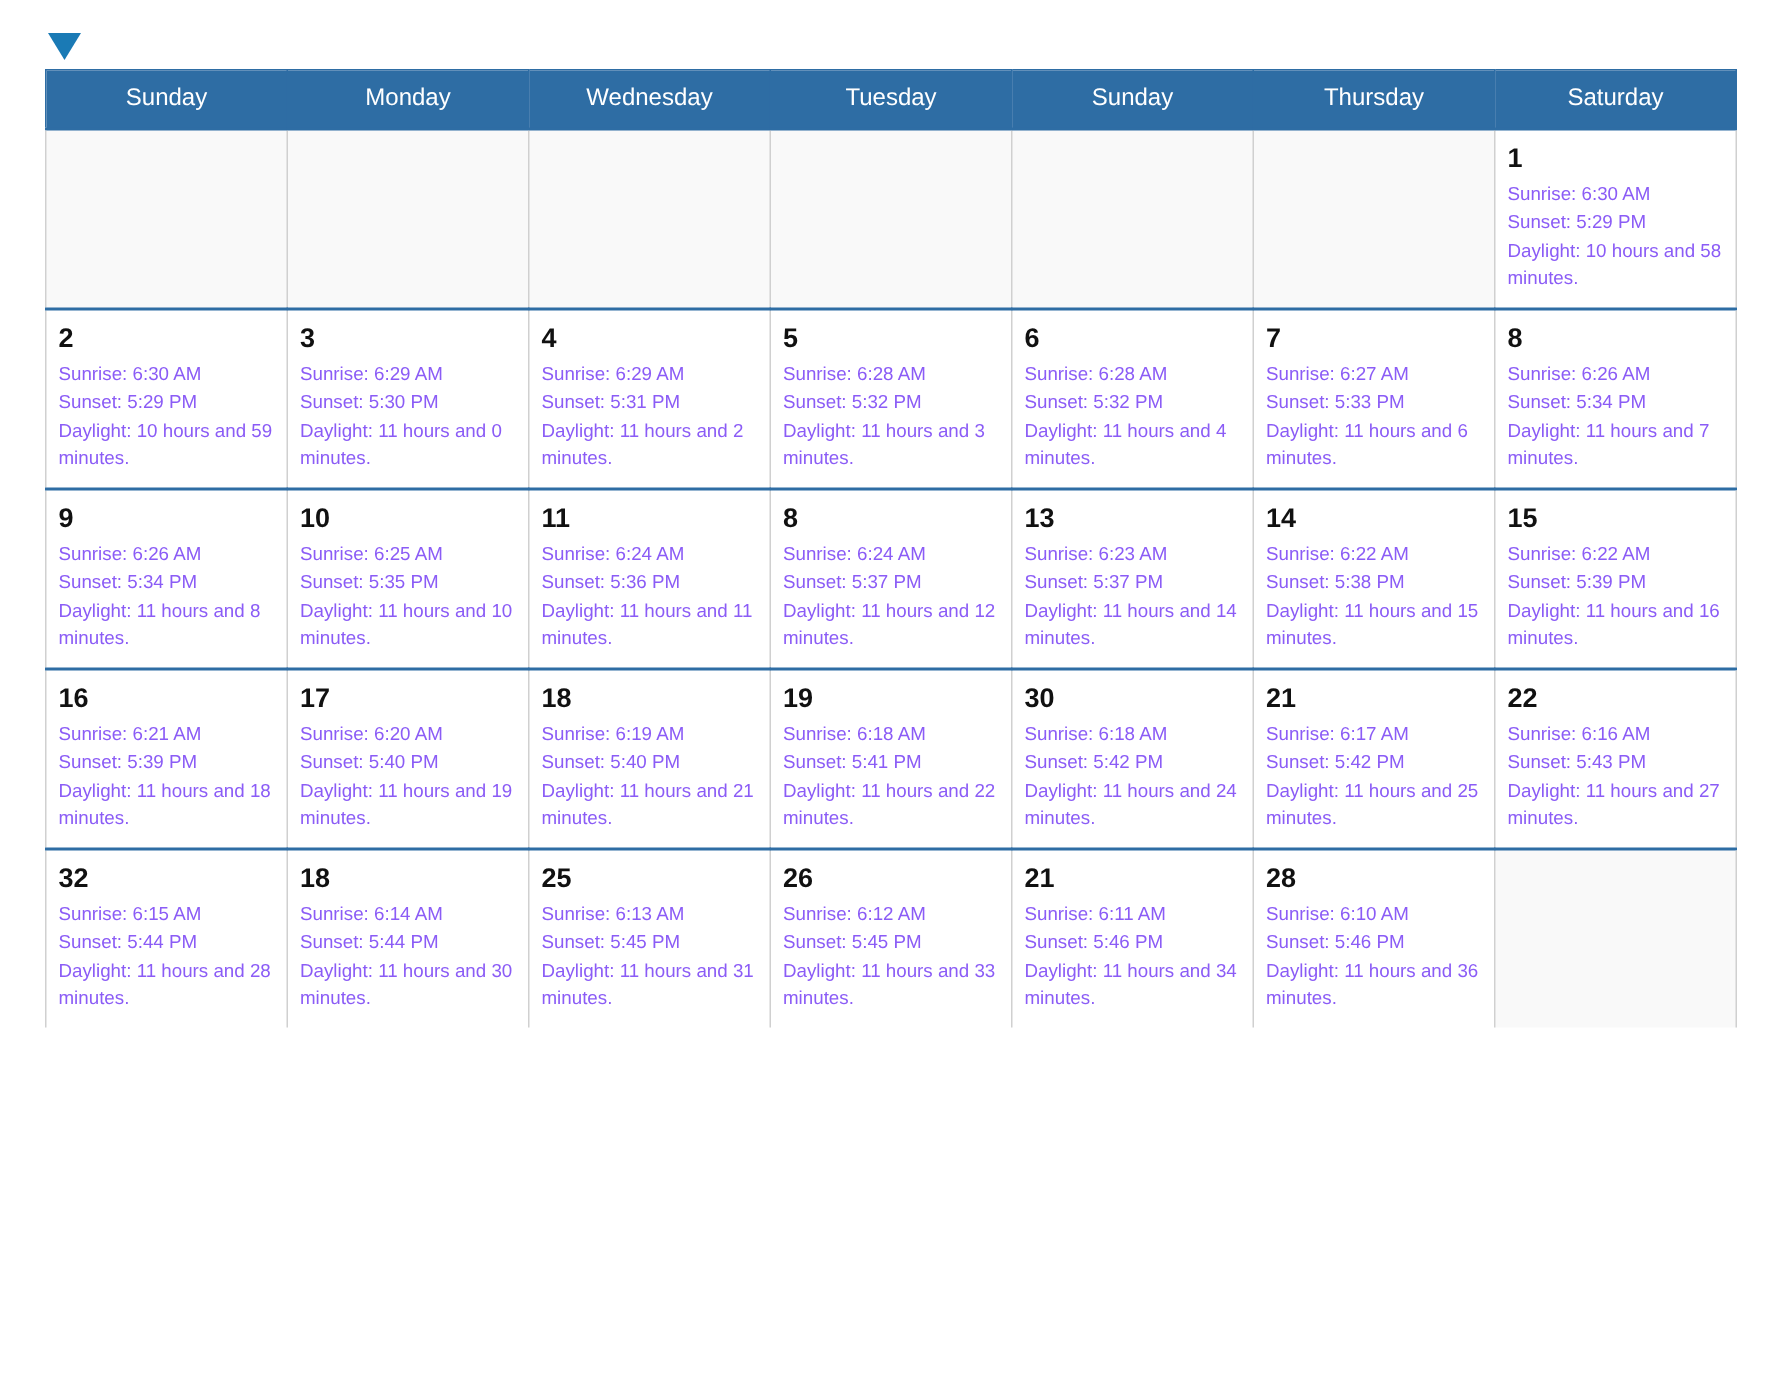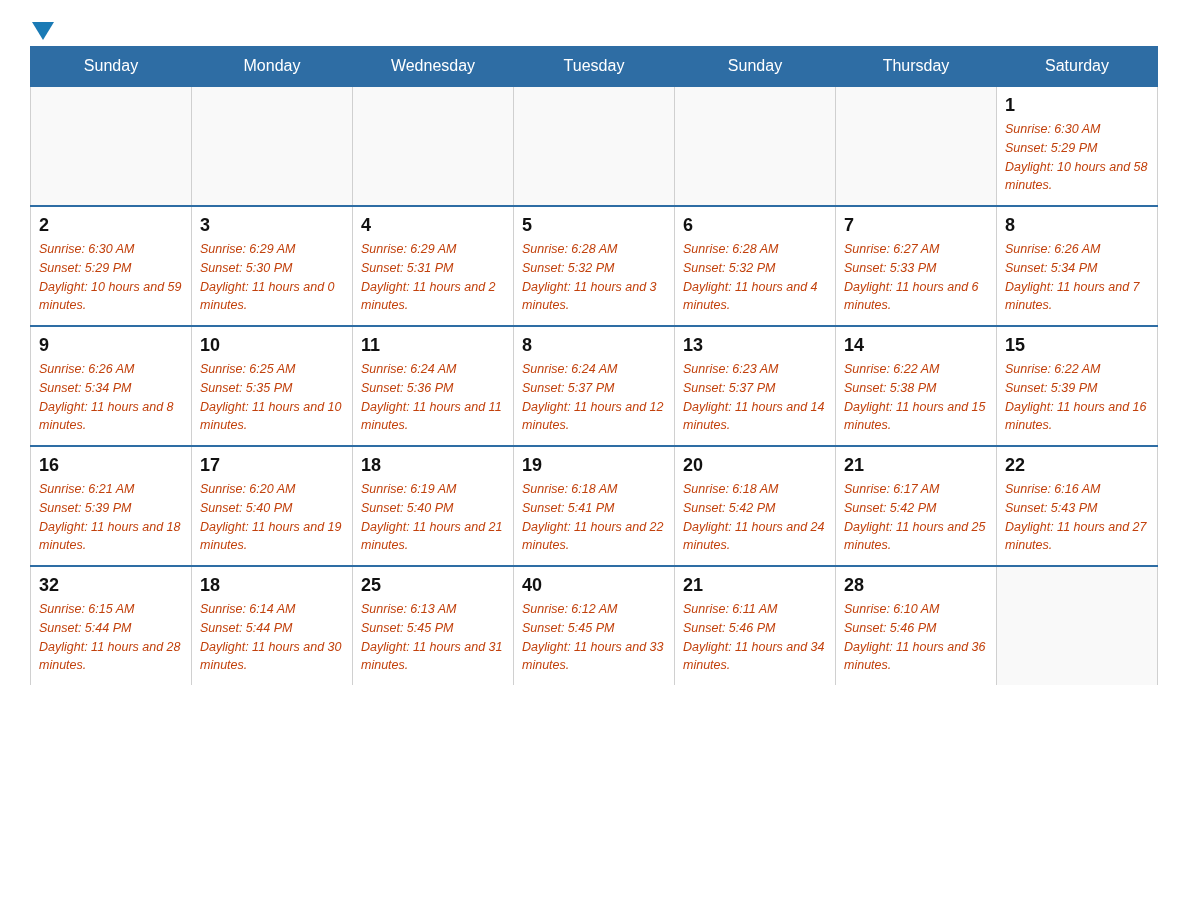--- a/index.html
+++ b/index.html
@@ -82,23 +82,22 @@
       background: #f9f9f9;
     }
     .day-number {
       font-size: 18px;
       font-weight: bold;
       color: #111;
       margin-bottom: 4px;
     }
     .day-info {
       font-size: 12.5px;
-      color: #c2410c;
+      color: #8b5cf6;
       line-height: 1.5;
-      font-style: italic;
     }
   </style>
 </head>
 <body>
 
 <div class="header">
   <div class="logo">
     <div class="logo-general">
       <span></span>
       <svg width="22" height="18" viewBox="0 0 22 18" style="margin-left:2px;margin-top:2px;">
@@ -209,21 +208,21 @@
         </td>
         <td>
           <div class="day-number">18</div>
           <div class="day-info">Sunrise: 6:19 AM<br>Sunset: 5:40 PM<br>Daylight: 11 hours and 21 minutes.</div>
         </td>
         <td>
           <div class="day-number">19</div>
           <div class="day-info">Sunrise: 6:18 AM<br>Sunset: 5:41 PM<br>Daylight: 11 hours and 22 minutes.</div>
         </td>
         <td>
-          <div class="day-number">20</div>
+          <div class="day-number">30</div>
           <div class="day-info">Sunrise: 6:18 AM<br>Sunset: 5:42 PM<br>Daylight: 11 hours and 24 minutes.</div>
         </td>
         <td>
           <div class="day-number">21</div>
           <div class="day-info">Sunrise: 6:17 AM<br>Sunset: 5:42 PM<br>Daylight: 11 hours and 25 minutes.</div>
         </td>
         <td>
           <div class="day-number">22</div>
           <div class="day-info">Sunrise: 6:16 AM<br>Sunset: 5:43 PM<br>Daylight: 11 hours and 27 minutes.</div>
         </td>
@@ -235,21 +234,21 @@
         </td>
         <td>
           <div class="day-number">18</div>
           <div class="day-info">Sunrise: 6:14 AM<br>Sunset: 5:44 PM<br>Daylight: 11 hours and 30 minutes.</div>
         </td>
         <td>
           <div class="day-number">25</div>
           <div class="day-info">Sunrise: 6:13 AM<br>Sunset: 5:45 PM<br>Daylight: 11 hours and 31 minutes.</div>
         </td>
         <td>
-          <div class="day-number">40</div>
+          <div class="day-number">26</div>
           <div class="day-info">Sunrise: 6:12 AM<br>Sunset: 5:45 PM<br>Daylight: 11 hours and 33 minutes.</div>
         </td>
         <td>
           <div class="day-number">21</div>
           <div class="day-info">Sunrise: 6:11 AM<br>Sunset: 5:46 PM<br>Daylight: 11 hours and 34 minutes.</div>
         </td>
         <td>
           <div class="day-number">28</div>
           <div class="day-info">Sunrise: 6:10 AM<br>Sunset: 5:46 PM<br>Daylight: 11 hours and 36 minutes.</div>
         </td>

